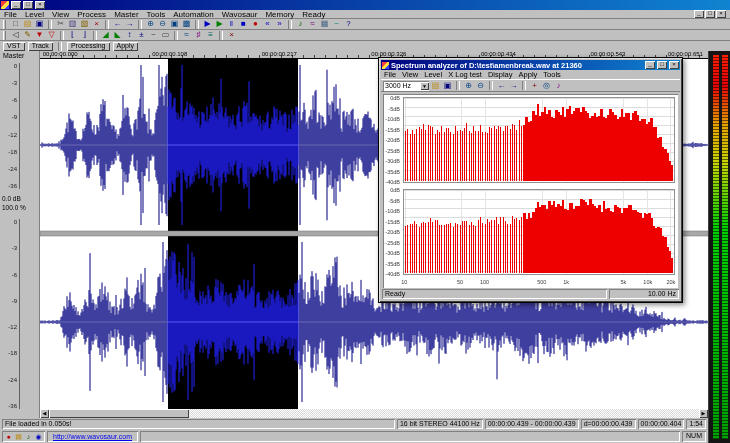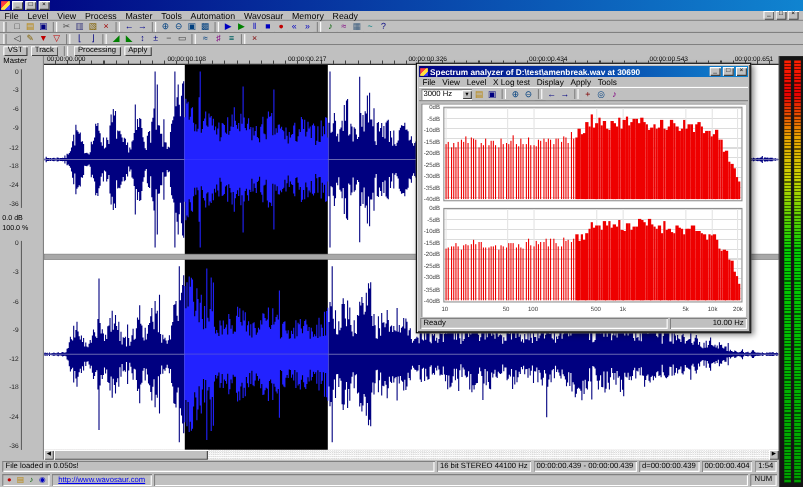--- a/index.html
+++ b/index.html
@@ -238,21 +238,21 @@
 </div>
 
 <div id="meter">
   <span class="meter-bar seg" style="left:4px;"></span>
   <span class="meter-bar seg" style="left:13px;"></span>
 </div>
 
 <div id="spec-win">
   <div id="spec-title">
     <span class="app-icon" style="width:7px;height:7px;"></span>
-    <span class="title-text">Spectrum analyzer of D:\test\amenbreak.wav at 30690</span>
+    <span class="title-text">Spectrum analyzer of D:\test\amenbreak.wav at 21360</span>
     <span class="win-btn">_</span>
     <span class="win-btn">□</span>
     <span class="win-btn">×</span>
   </div>
   <div id="spec-menubar">
       <span class="menu-item">File</span>
       <span class="menu-item">View</span>
       <span class="menu-item">Level</span>
       <span class="menu-item">X Log test</span>
       <span class="menu-item">Display</span>

